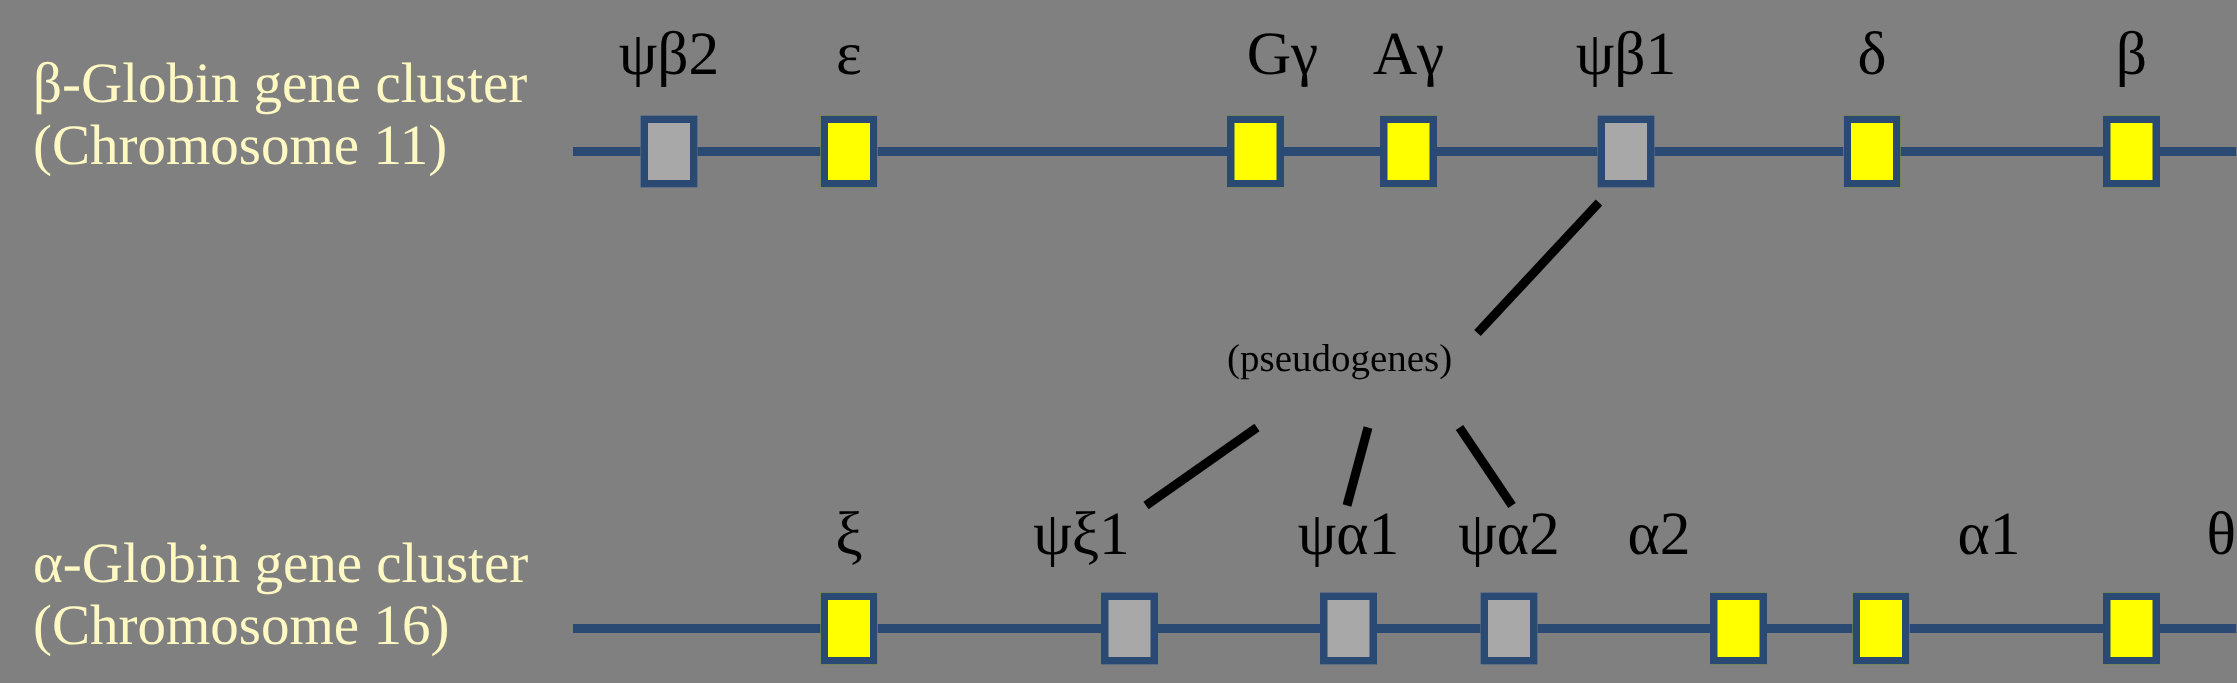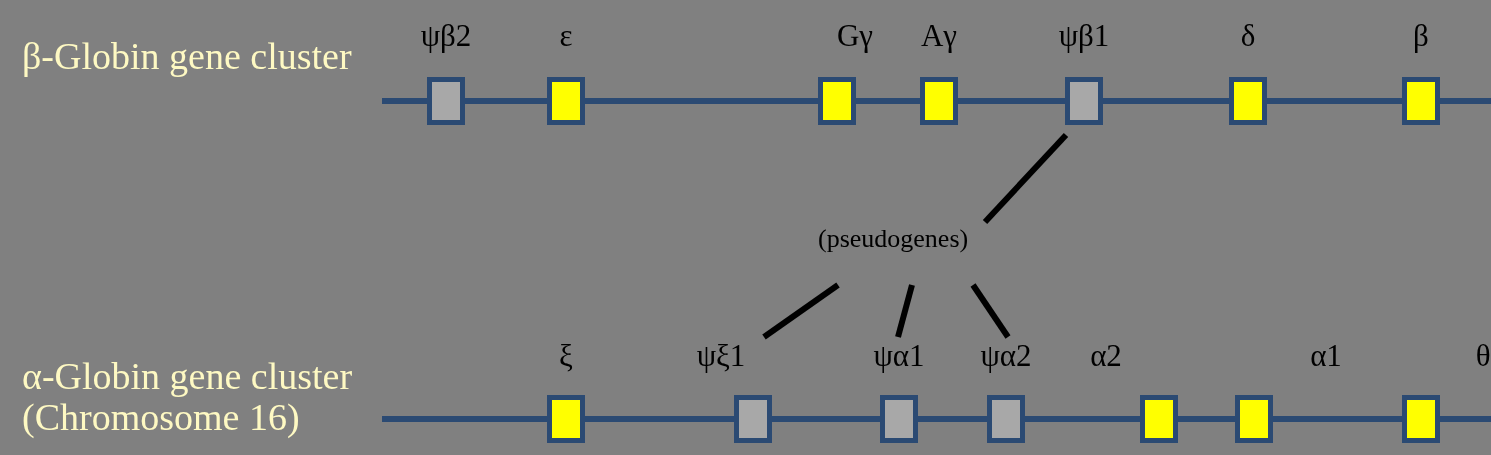--- a/index.html
+++ b/index.html
@@ -42,21 +42,21 @@
     width: 38px;
     height: 48px;
     border: 5px solid #2b4a73;
   }
   .gene.functional { background: #ffff00; }
   .gene.pseudo     { background: #a8a8a8; }
 
   .gene-label {
     position: absolute;
     color: #000000;
-    font-size: 31px;
+    font-size: 41px;
     line-height: 31px;
     text-align: left;
     white-space: nowrap;
     transform: translateX(-50%);
     font-family: Liberation Serif, serif;
   }
   .row-beta  .gene       { top: 77px; }
   .row-beta  .gene-label { top: 20px; }
   .row-alpha .gene       { top: 395px; }
   .row-alpha .gene-label { top: 340px; }
@@ -79,20 +79,21 @@
     pointer-events: none;
   }
 </style>
 </head>
 <body>
 
 <div id="diagram">
 
   <div class="cluster-caption" id="beta-caption">
     <div>β-Globin gene cluster</div>
+    <div>(Chromosome 11)</div>
   </div>
 
   <div class="cluster-caption" id="alpha-caption">
     <div>α-Globin gene cluster</div>
     <div>(Chromosome 16)</div>
   </div>
 
   <div class="backbone" id="beta-backbone"></div>
   <div class="backbone" id="alpha-backbone"></div>
 

